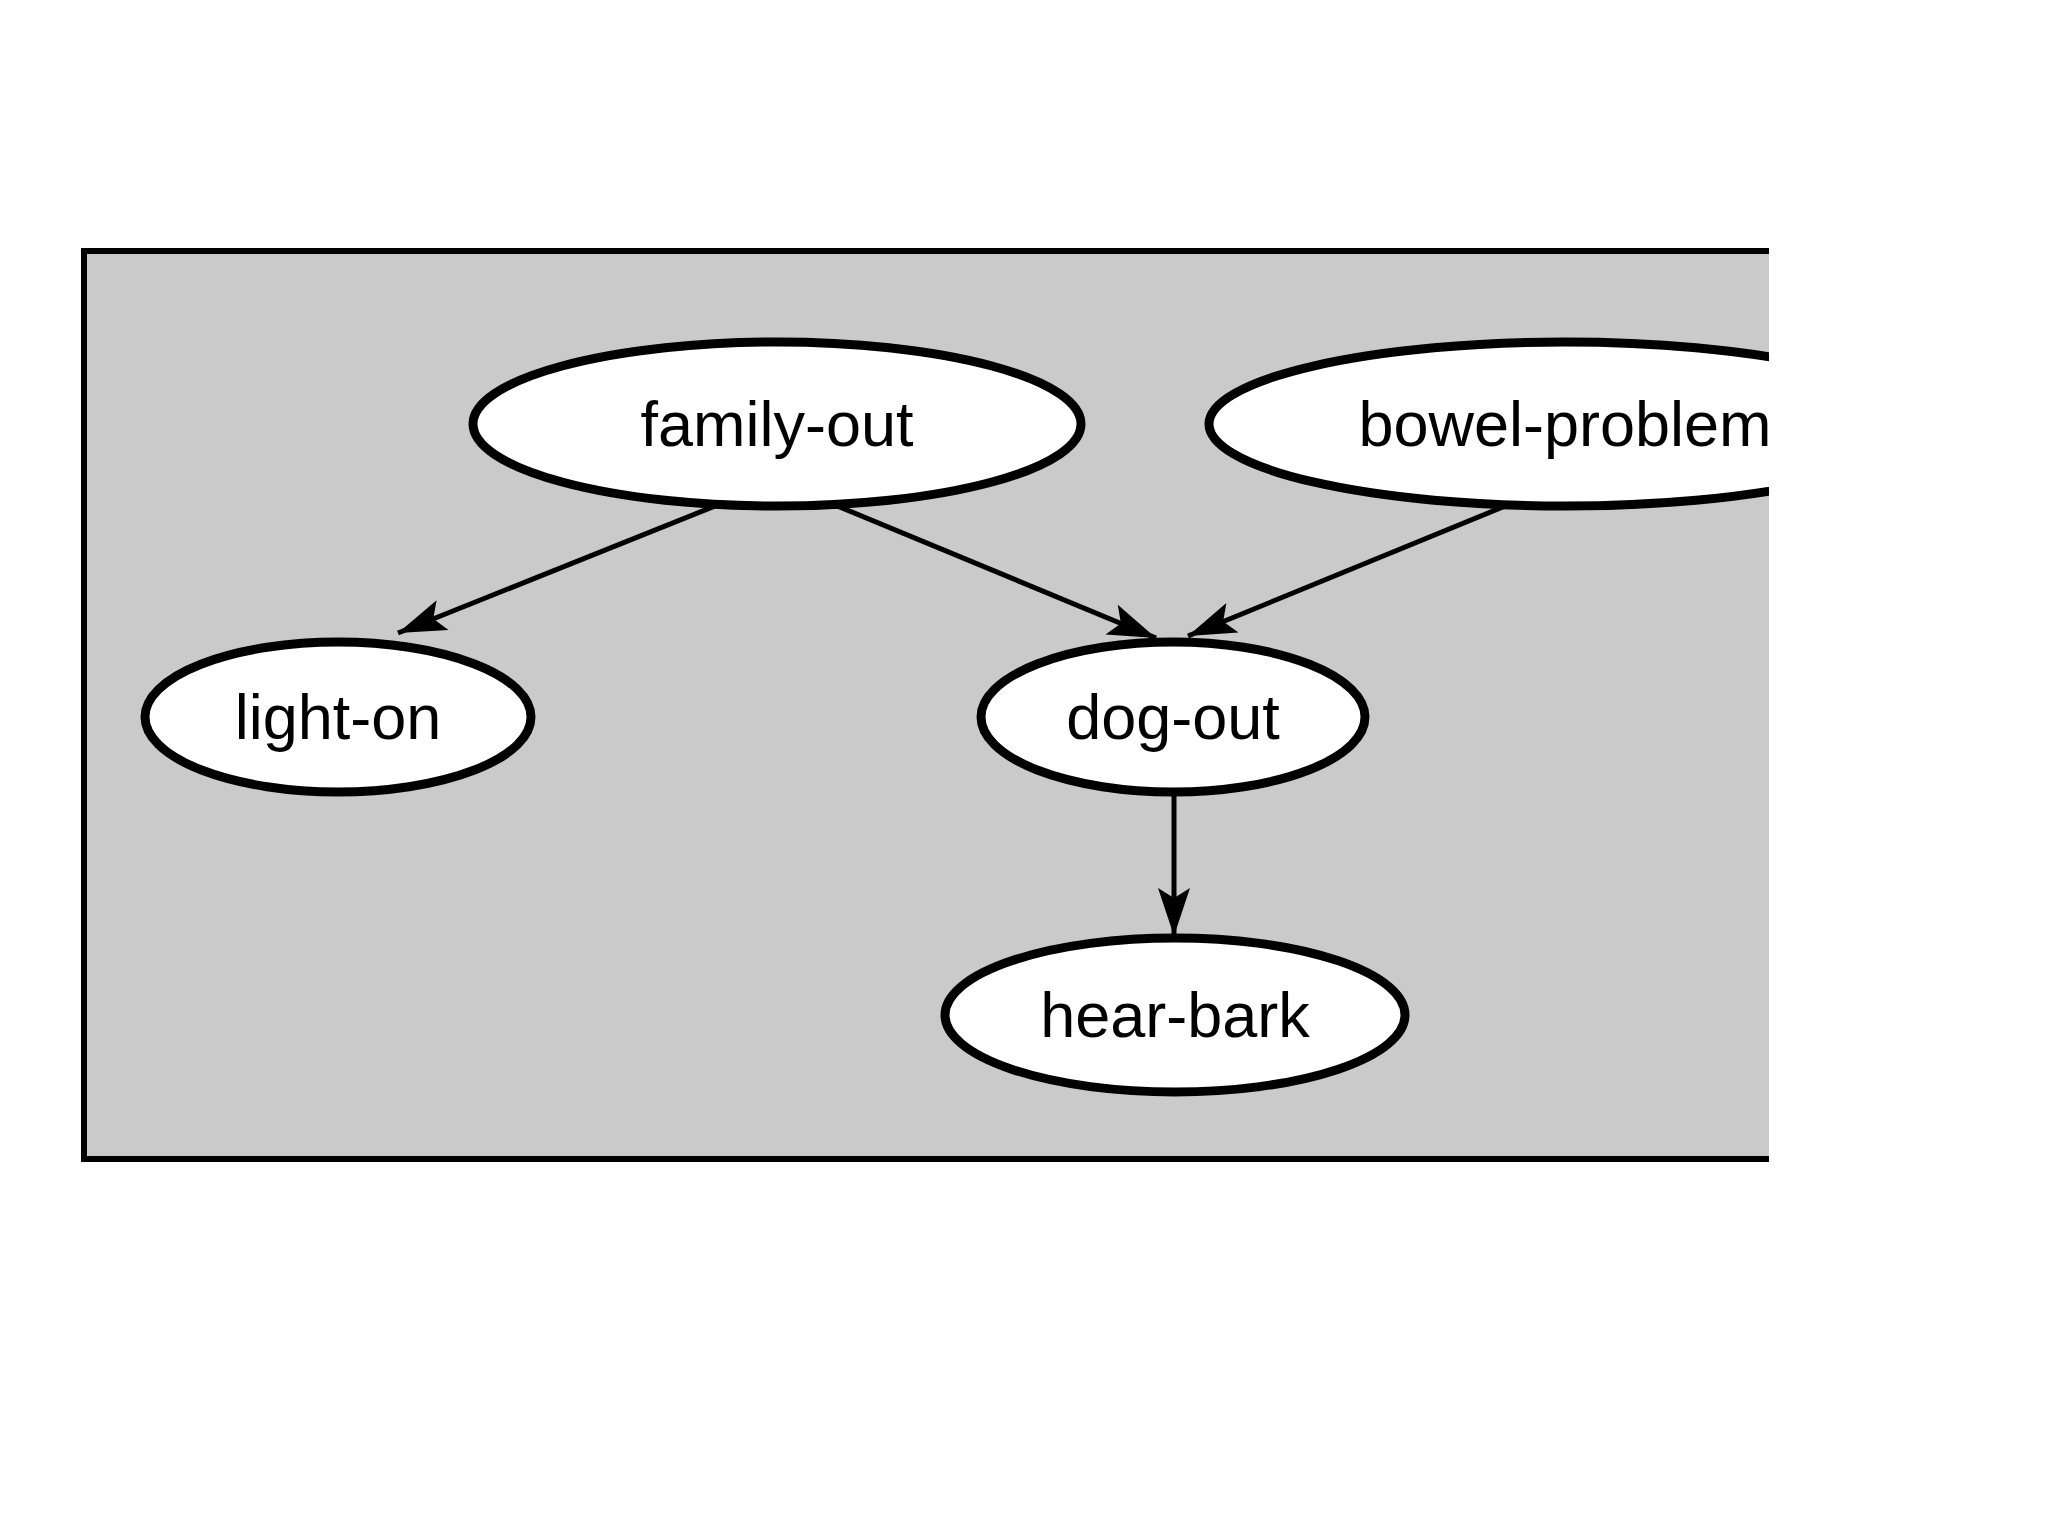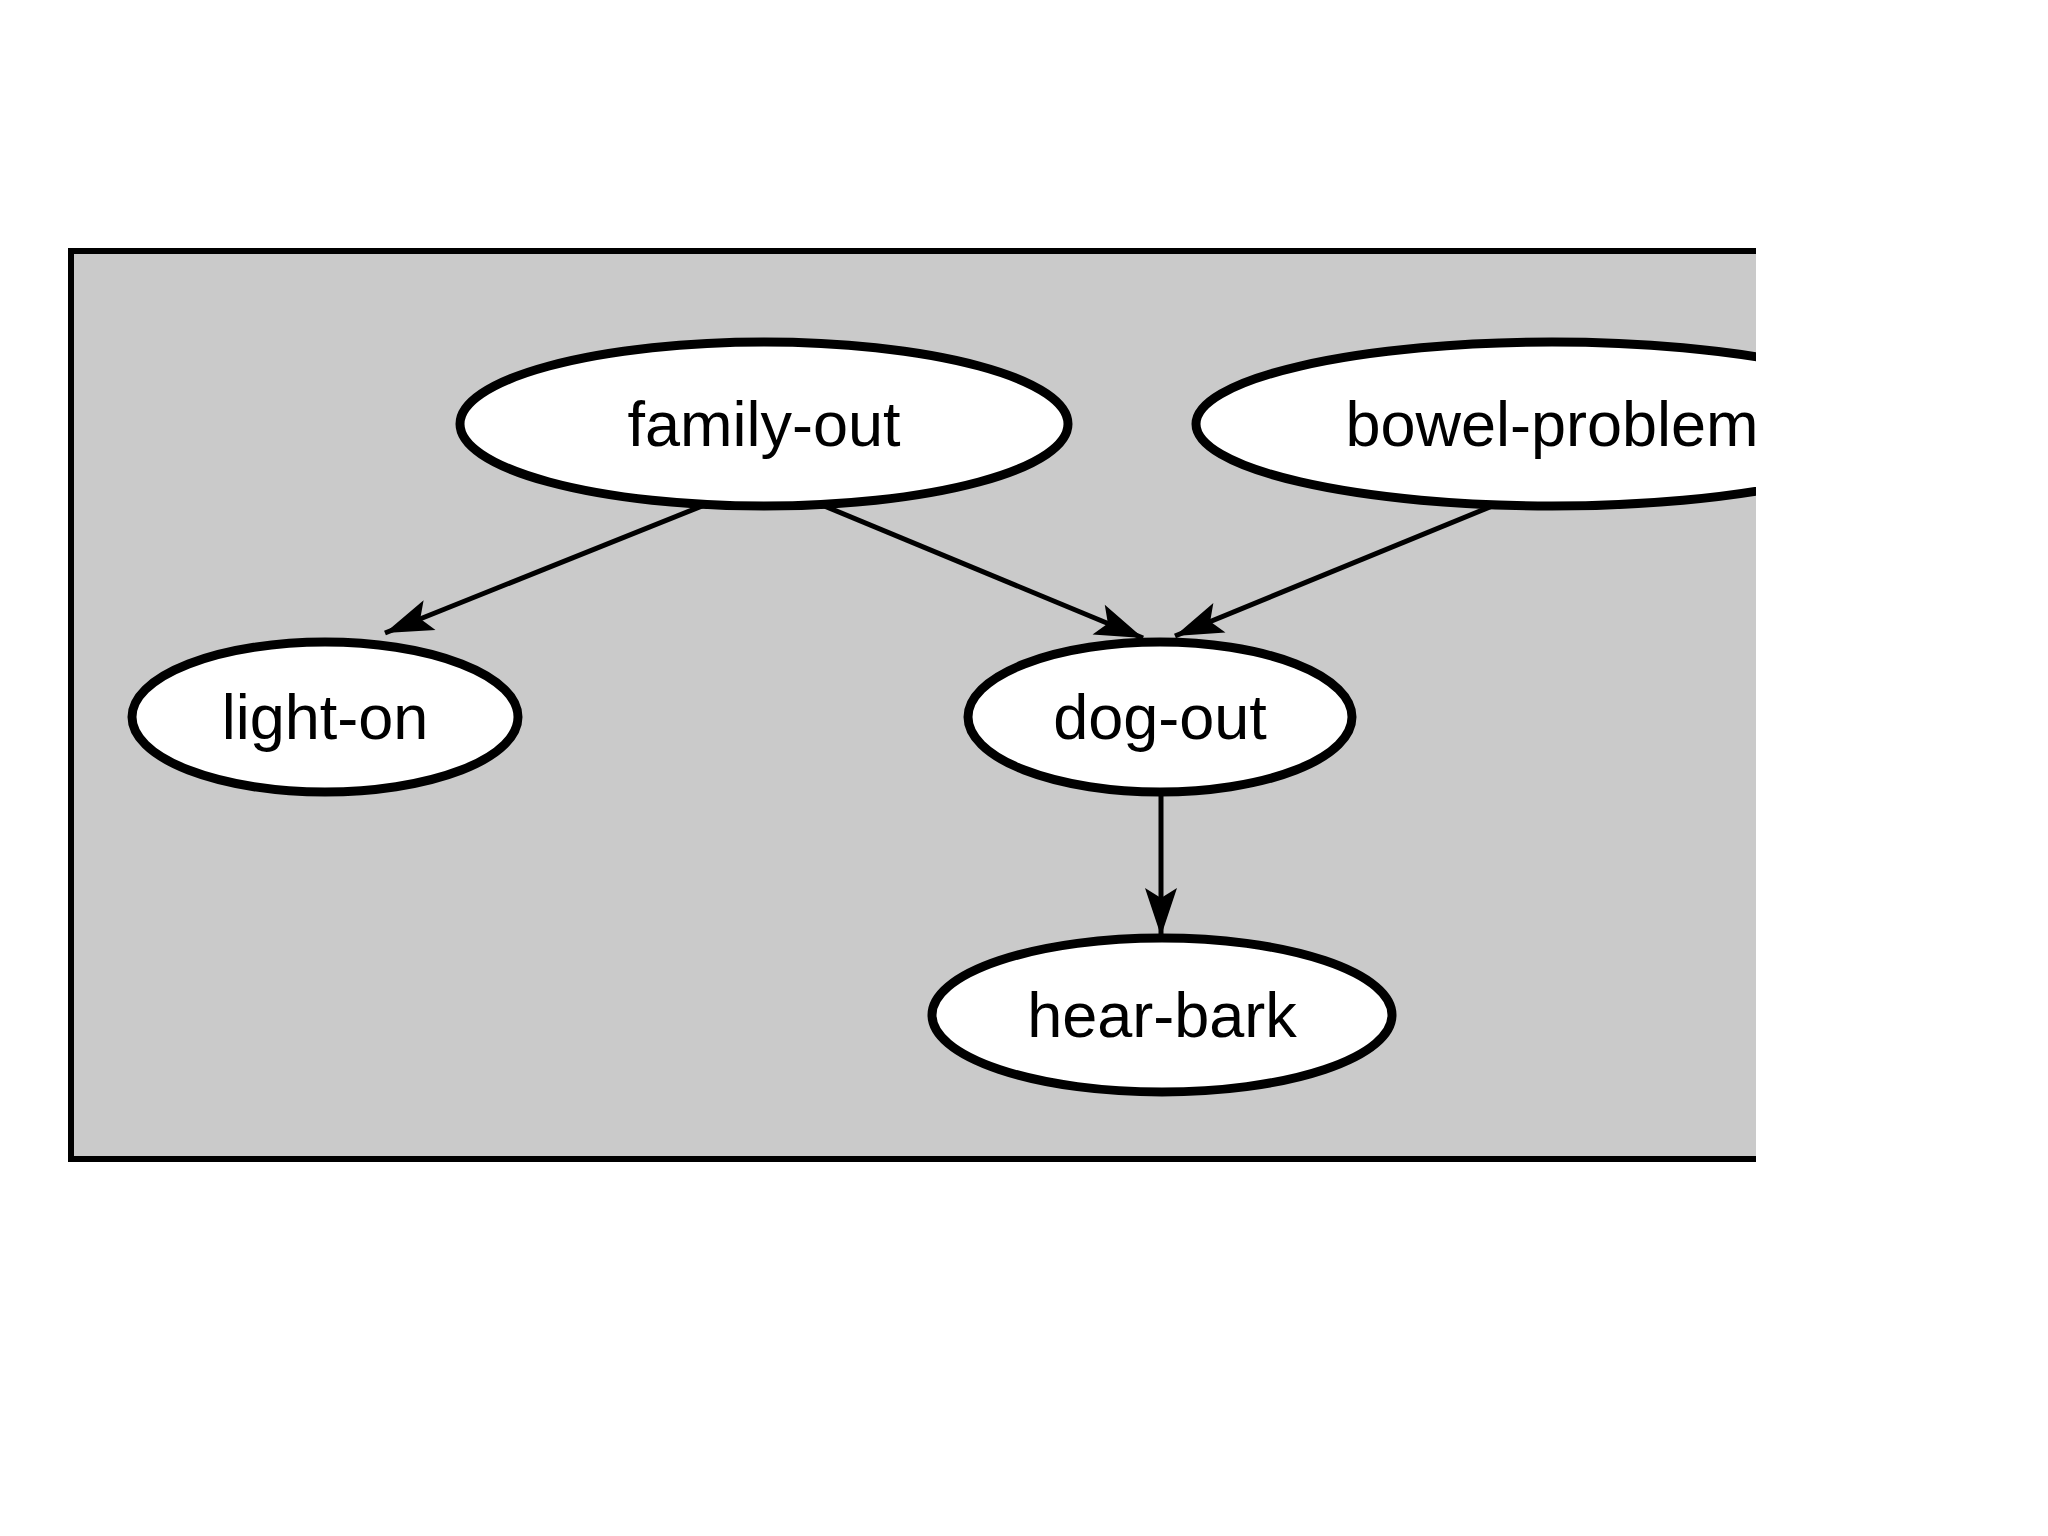--- a/index.html
+++ b/index.html
@@ -9,20 +9,21 @@
     width: 2048px;
     height: 1536px;
     font-family: "Liberation Sans", sans-serif;
   }
   .page {
     position: relative;
     width: 1756px;
     height: 1536px;
     background: #ffffff;
     overflow: hidden;
+    padding-left: 13px;
   }
   svg { display: block; }
   .node-label {
     font-family: "Liberation Sans", sans-serif;
     font-size: 63px;
     fill: #000000;
     text-anchor: middle;
   }
   .node-ellipse {
     stroke: #000000;

